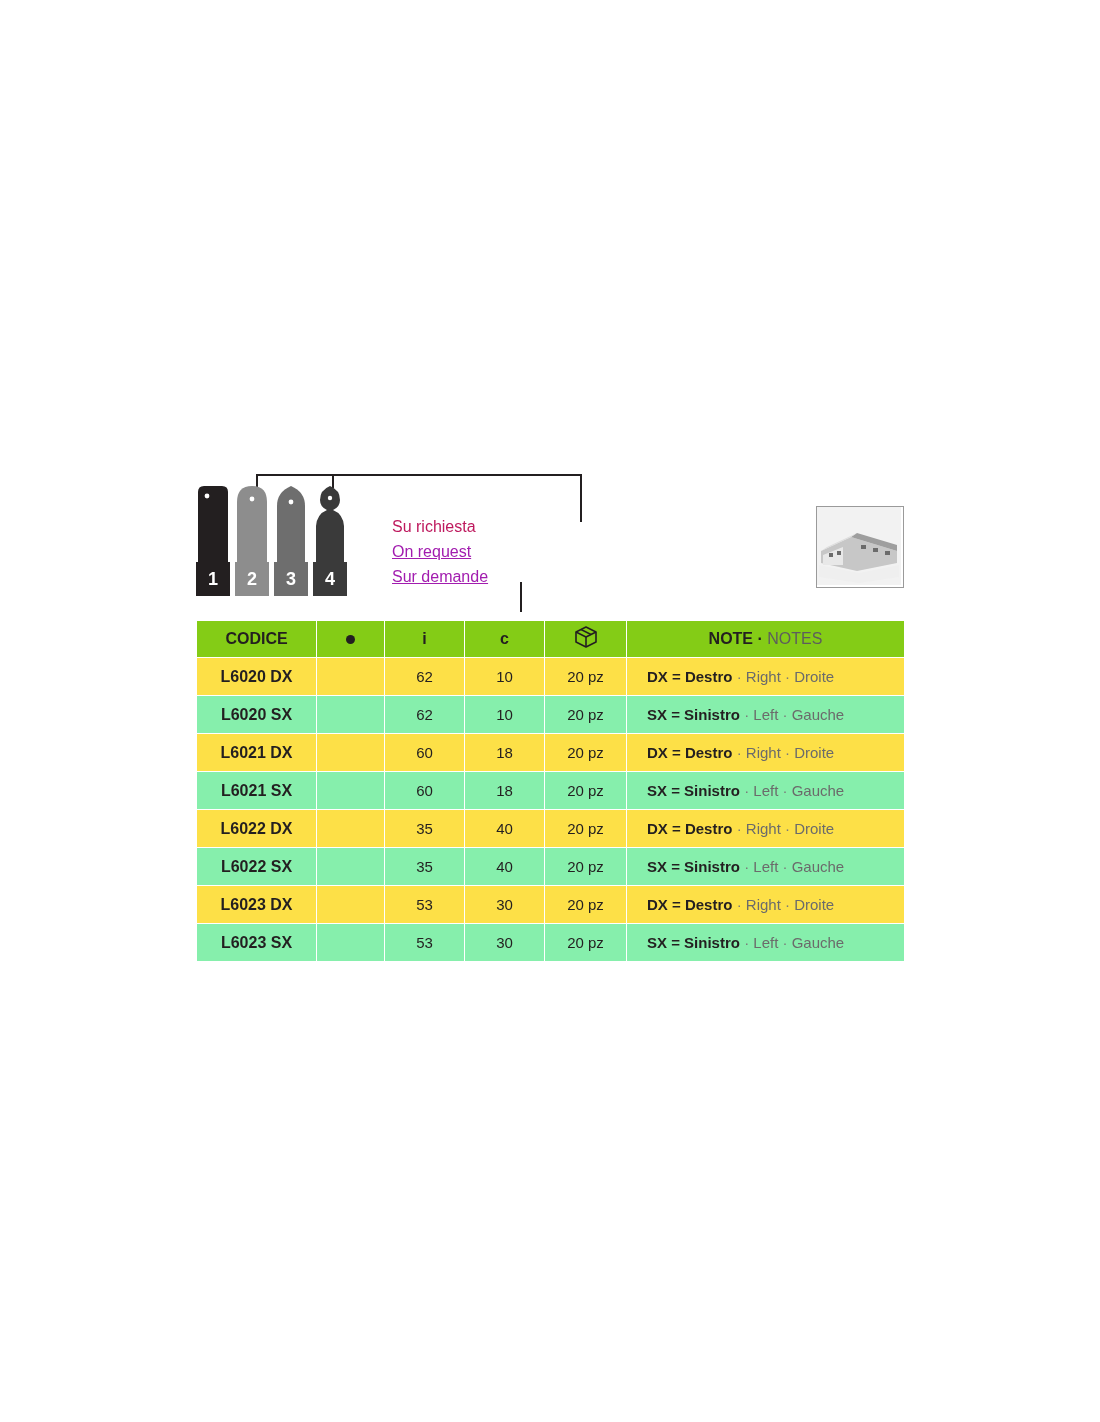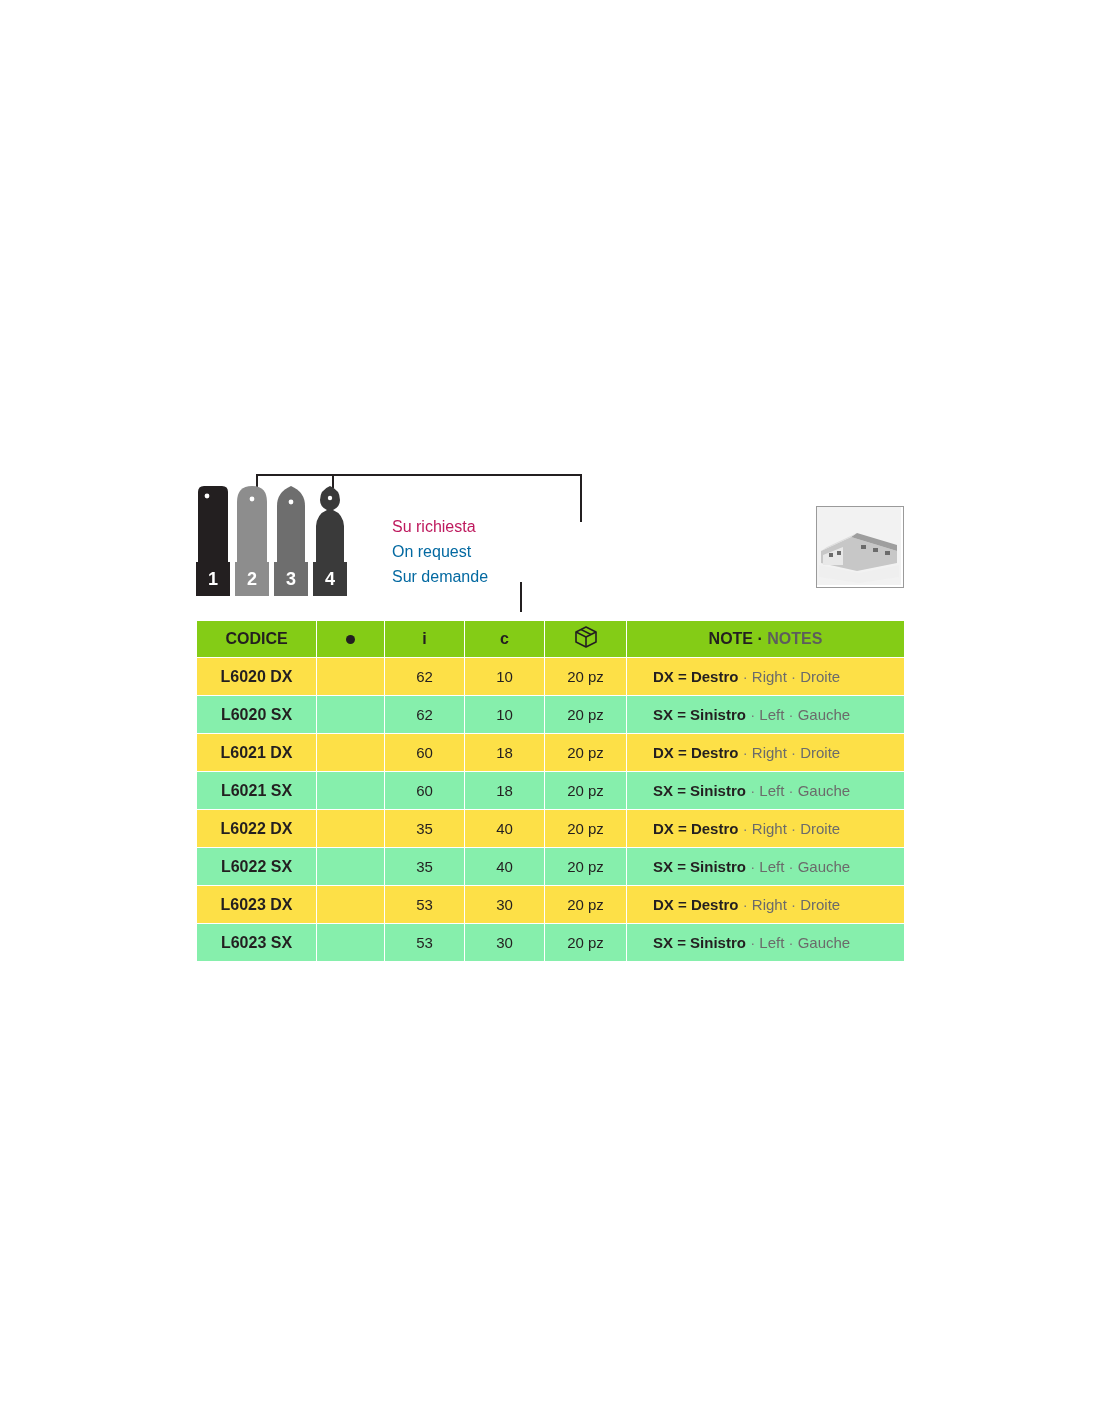--- a/index.html
+++ b/index.html
@@ -103,21 +103,21 @@
   .shape-art { position: absolute; left: 0; top: 0; width: 34px; height: 78px; }
 
   .legend-text {
     position: absolute;
     left: 196px;
     top: 44px;
     width: 260px;
     line-height: 25px;
   }
   .legend-text div { font-size: 16px; color: #be185d; }
-  .legend-text .l2, .legend-text .l3 { color: #0369a1; }
+  .legend-text .l2, .legend-text .l3 { color: #a21caf; text-decoration: underline; }
 
   .stem-to-table {
     position: absolute;
     left: 324px;
     top: 112px;
     width: 2px;
     height: 30px;
     background: #231f20;
   }
 
@@ -152,39 +152,39 @@
   #spec-table th {
     background: #84cc16;
     color: #231f20;
     font-size: 16px;
     font-weight: 700;
     height: 34px;
     text-align: center;
     border: 1px solid #ffffff;
   }
   #spec-table th.note-head { font-size: 16px; }
-  #spec-table th .note-en { color: #5d5d5d; font-weight: 700; }
+  #spec-table th .note-en { color: #5d5d5d; font-weight: 400; }
 
   #spec-table td {
     height: 35px;
     font-size: 15px;
     text-align: center;
     border: 1px solid #ffffff;
     background: #fde047;
     color: #231f20;
   }
   #spec-table tr.alt td { background: #86efac; }
 
   #spec-table td.code {
     font-weight: 700;
     font-size: 16px;
   }
   #spec-table td.note {
     text-align: left;
-    padding-left: 26px;
+    padding-left: 20px;
     font-size: 15px;
   }
   .note-it { font-weight: 700; color: #231f20; }
   .note-sep { color: #7a7a7a; }
   .note-tr { color: #6b6b6b; }
 
   .dot-marker {
     display: inline-block;
     width: 9px;
     height: 9px;

